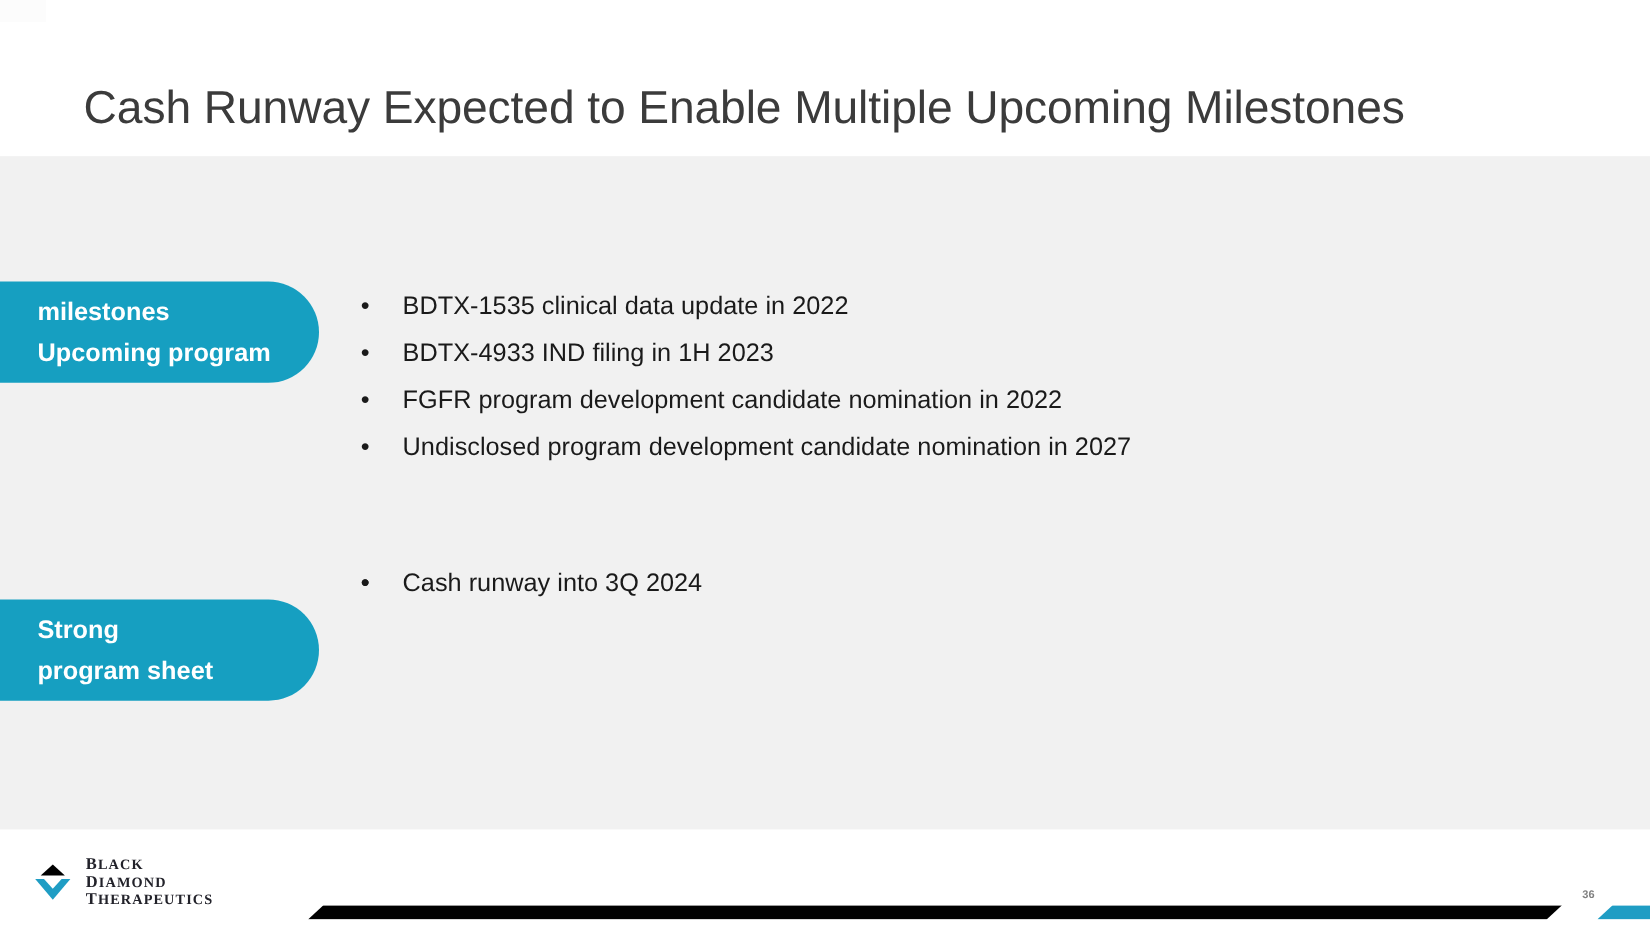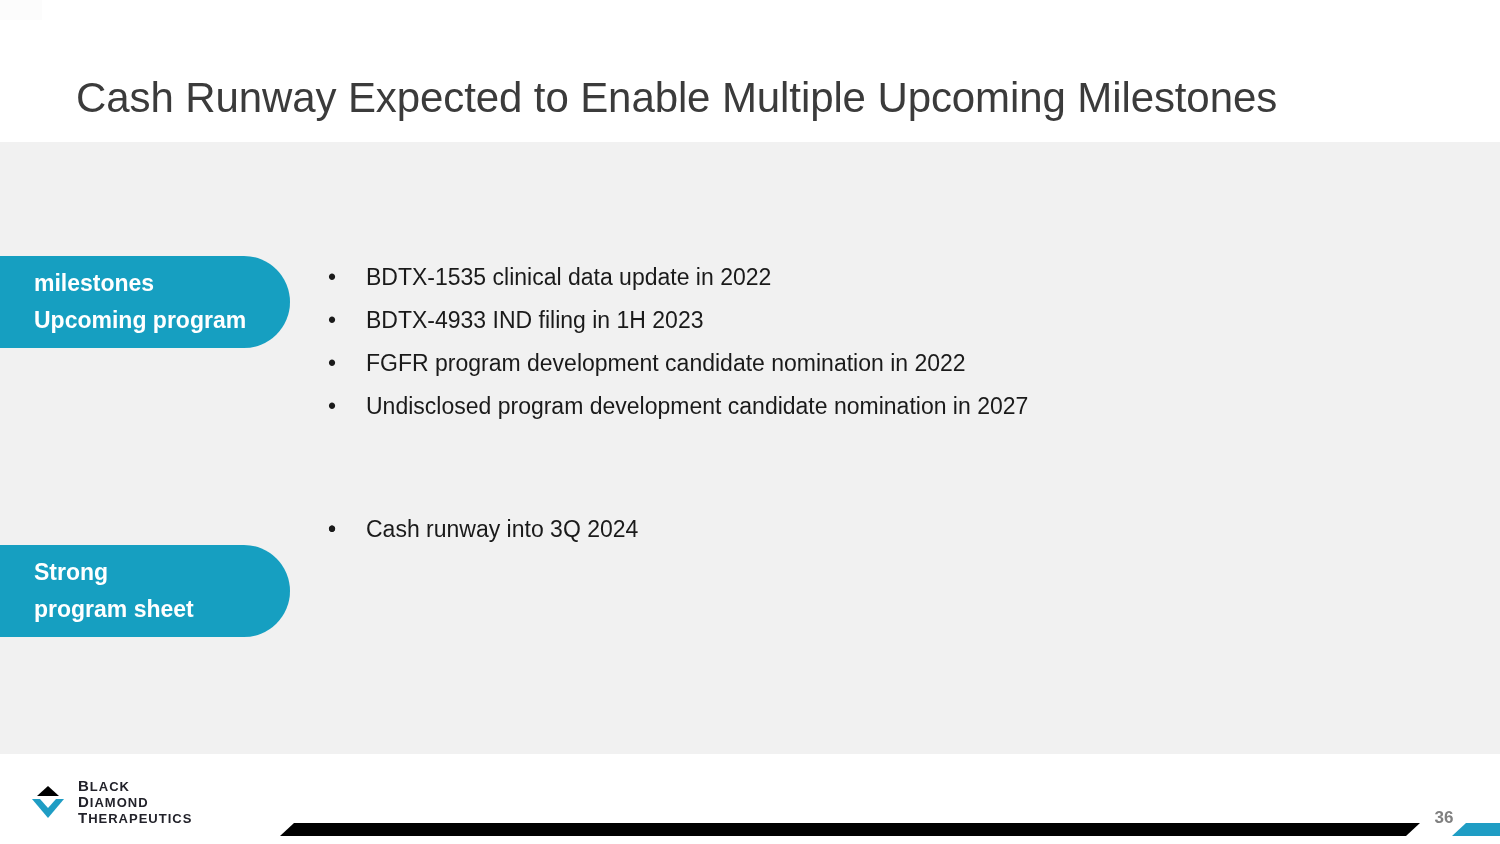--- a/index.html
+++ b/index.html
@@ -128,20 +128,21 @@
     margin-left: 6px;
     color: #22222a;
     line-height: 15px;
   }
   .logo-text-line {
     font-size: 13px;
     font-weight: bold;
     letter-spacing: 1px;
     text-transform: uppercase;
     font-variant: small-caps;
+    font-family: Liberation Serif, serif;
   }
   .logo-text-line .cap { font-size: 15px; }
 
   
   .footer-bar-black {
     position: absolute;
     left: 280px;
     top: 823px;
     width: 1140px;
     height: 13px;
@@ -158,21 +159,21 @@
     clip-path: polygon(14px 0, 100% 0, 100% 100%, 0 100%);
   }
 
   
   .page-number {
     position: absolute;
     left: 1424px;
     top: 808px;
     width: 40px;
     text-align: center;
-    font-size: 17px;
+    font-size: 10px;
     font-weight: bold;
     color: #808080;
   }
 </style>
 </head>
 <body>
 
 <div class="slide">
 
   <div class="corner-swatch"></div>

